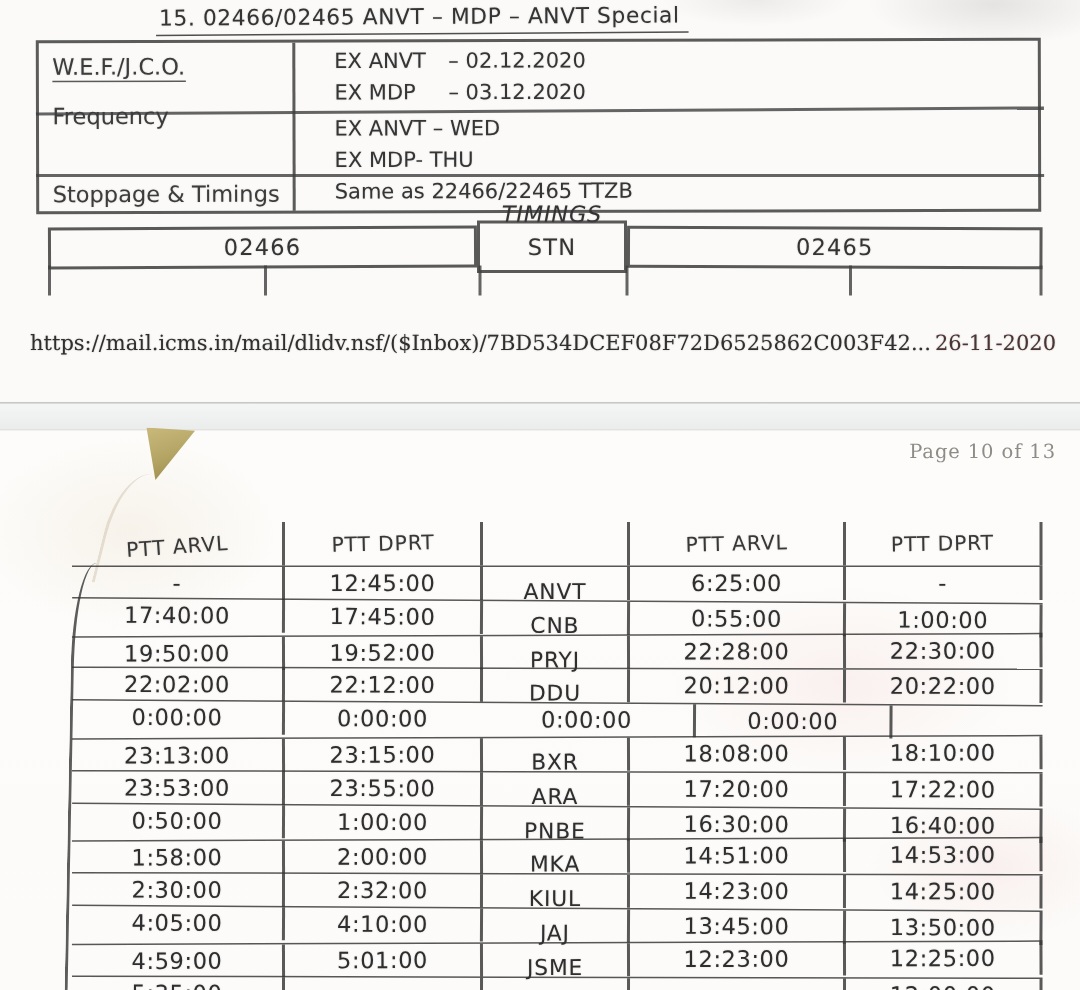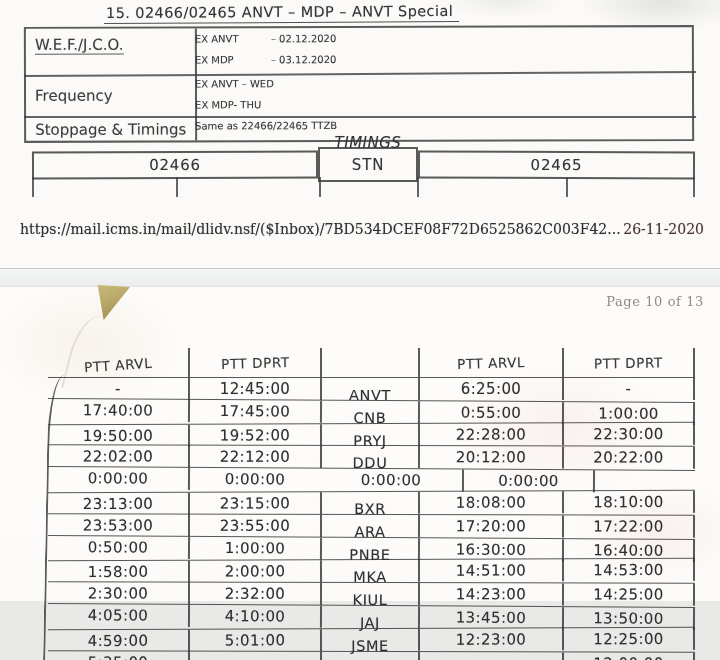--- a/index.html
+++ b/index.html
@@ -29,21 +29,21 @@
     position:absolute;left:24px;top:26px;width:666px;height:112px;
     border:2px solid rgba(62,62,62,.85);
     transform:rotate(-.15deg);
   }
   .info-box .vdiv{position:absolute;left:169px;top:0;bottom:0;width:2px;background:rgba(62,62,62,.85);}
   .info-box .hline{position:absolute;left:-2px;right:-4px;height:2px;background:rgba(62,62,62,.8);}
   .info-box .h1{top:45px;transform:rotate(-.2deg);}
   .info-box .h2{top:88px;transform:rotate(.15deg);}
   .cell-label{position:absolute;left:9px;font-size:15px;color:#3c3c3c;text-shadow:0 0 1px rgba(70,70,70,.3);}
   .cell-label.u{border-bottom:1.6px solid #5a5a5a;padding-bottom:0;}
-  .cell-text{position:absolute;left:169px;font-size:10px;color:#353535;text-shadow:0 0 1px rgba(70,70,70,.3);white-space:nowrap;}
+  .cell-text{position:absolute;left:197px;font-size:14px;color:#353535;text-shadow:0 0 1px rgba(70,70,70,.3);white-space:nowrap;}
   .ex-name{display:inline-block;width:76px;}
   .timings-heading{
     position:absolute;left:318px;top:134px;width:100px;text-align:center;
     font-size:15px;letter-spacing:.5px;color:#333;text-shadow:0 0 1px rgba(70,70,70,.3);font-style:italic;
   }
   .strip-box{position:absolute;border:2px solid rgba(60,60,60,.85);box-sizing:border-box;
     display:flex;align-items:center;justify-content:center;
     font-size:15px;letter-spacing:.8px;color:#343434;text-shadow:0 0 1px rgba(70,70,70,.3);}
   .strip-left {left:32px; top:151px;width:286px;height:28px;transform:rotate(-.25deg);}
   .strip-stn  {left:318px;top:147px;width:100px;height:35px;}
@@ -59,21 +59,21 @@
   .url-line .date{color:#4b3434;padding-right:4px;}
   
   .page-separator{
     position:absolute;left:0;top:268px;width:720px;height:19px;
     background:linear-gradient(#f4f5f5,#ebedec);
     border-top:1px solid #c7c7c7;border-bottom:1px solid #e2e2e0;
     box-sizing:border-box;
   }
   
   .page-bottom{
-    position:absolute;left:0;top:287px;width:720px;height:314px;
+    position:absolute;left:0;top:287px;width:720px;height:373px;
     background:
       radial-gradient(ellipse 160px 90px at 78% 45%, rgba(242,214,214,.30), transparent 70%),
       radial-gradient(ellipse 120px 70px at 92% 78%, rgba(240,210,210,.28), transparent 70%),
       radial-gradient(ellipse 140px 90px at 12% 18%, rgba(236,225,206,.35), transparent 70%),
       linear-gradient(#fdfcfa,#fcfbf9);
   }
   .fold-corner{
     position:absolute;left:97px;top:-2px;width:33px;height:35px;
     background:linear-gradient(160deg,#c9ba7c 0%,#b3a363 55%,#978747 100%);
     clip-path:polygon(2% 0, 100% 6%, 20% 100%);
@@ -129,21 +129,21 @@
 
   <div class="info-box">
     <div class="vdiv"></div>
     <div class="hline h1"></div>
     <div class="hline h2"></div>
 
     <span class="cell-label u" style="top:7px">W.E.F./J.C.O.</span>
     <span class="cell-text" style="top:5px"><span class="ex-name">EX ANVT</span><span>–  02.12.2020</span></span>
     <span class="cell-text" style="top:26px"><span class="ex-name">EX MDP</span><span>–  03.12.2020</span></span>
 
-    <span class="cell-label" style="top:58px">Frequency</span>
+    <span class="cell-label" style="top:40px">Frequency</span>
     <span class="cell-text" style="top:50px">EX ANVT – WED</span>
     <span class="cell-text" style="top:71px">EX MDP- THU</span>
 
     <span class="cell-label" style="top:92px">Stoppage &amp; Timings</span>
     <span class="cell-text" style="top:92px">Same as 22466/22465 TTZB</span>
   </div>
 
   <div class="timings-heading">TIMINGS</div>
 
   <div class="strip-box strip-left">

